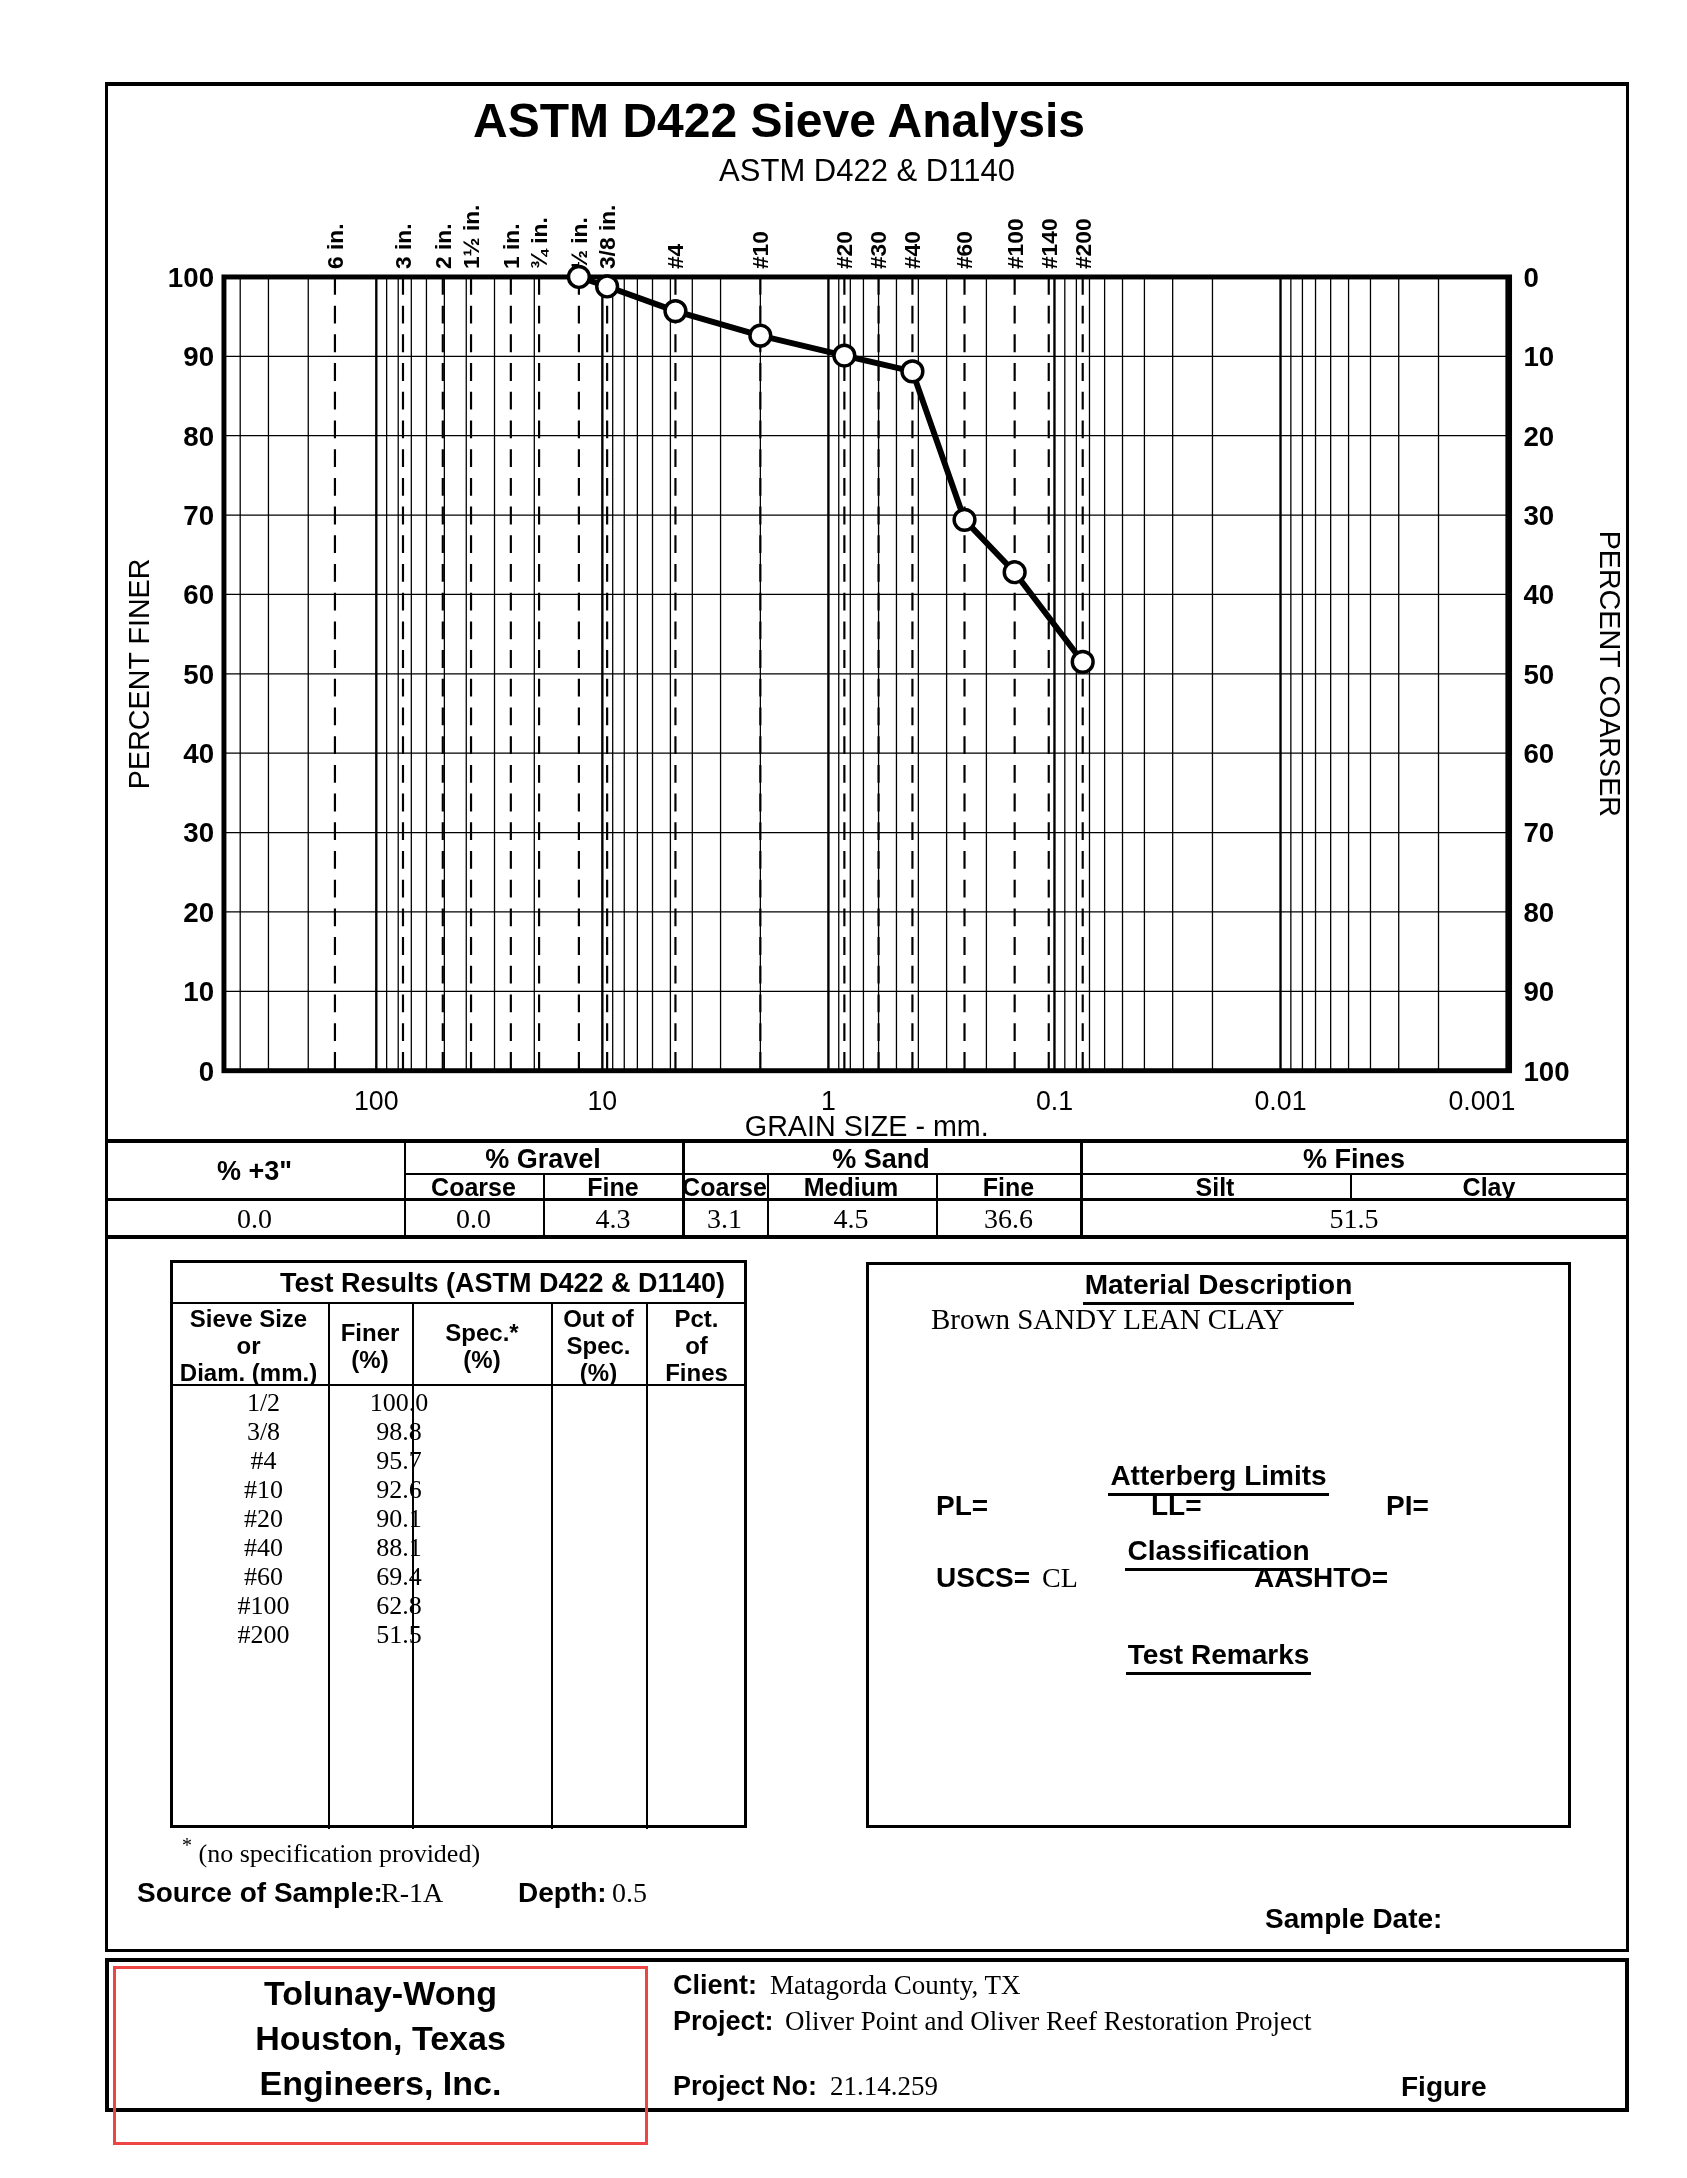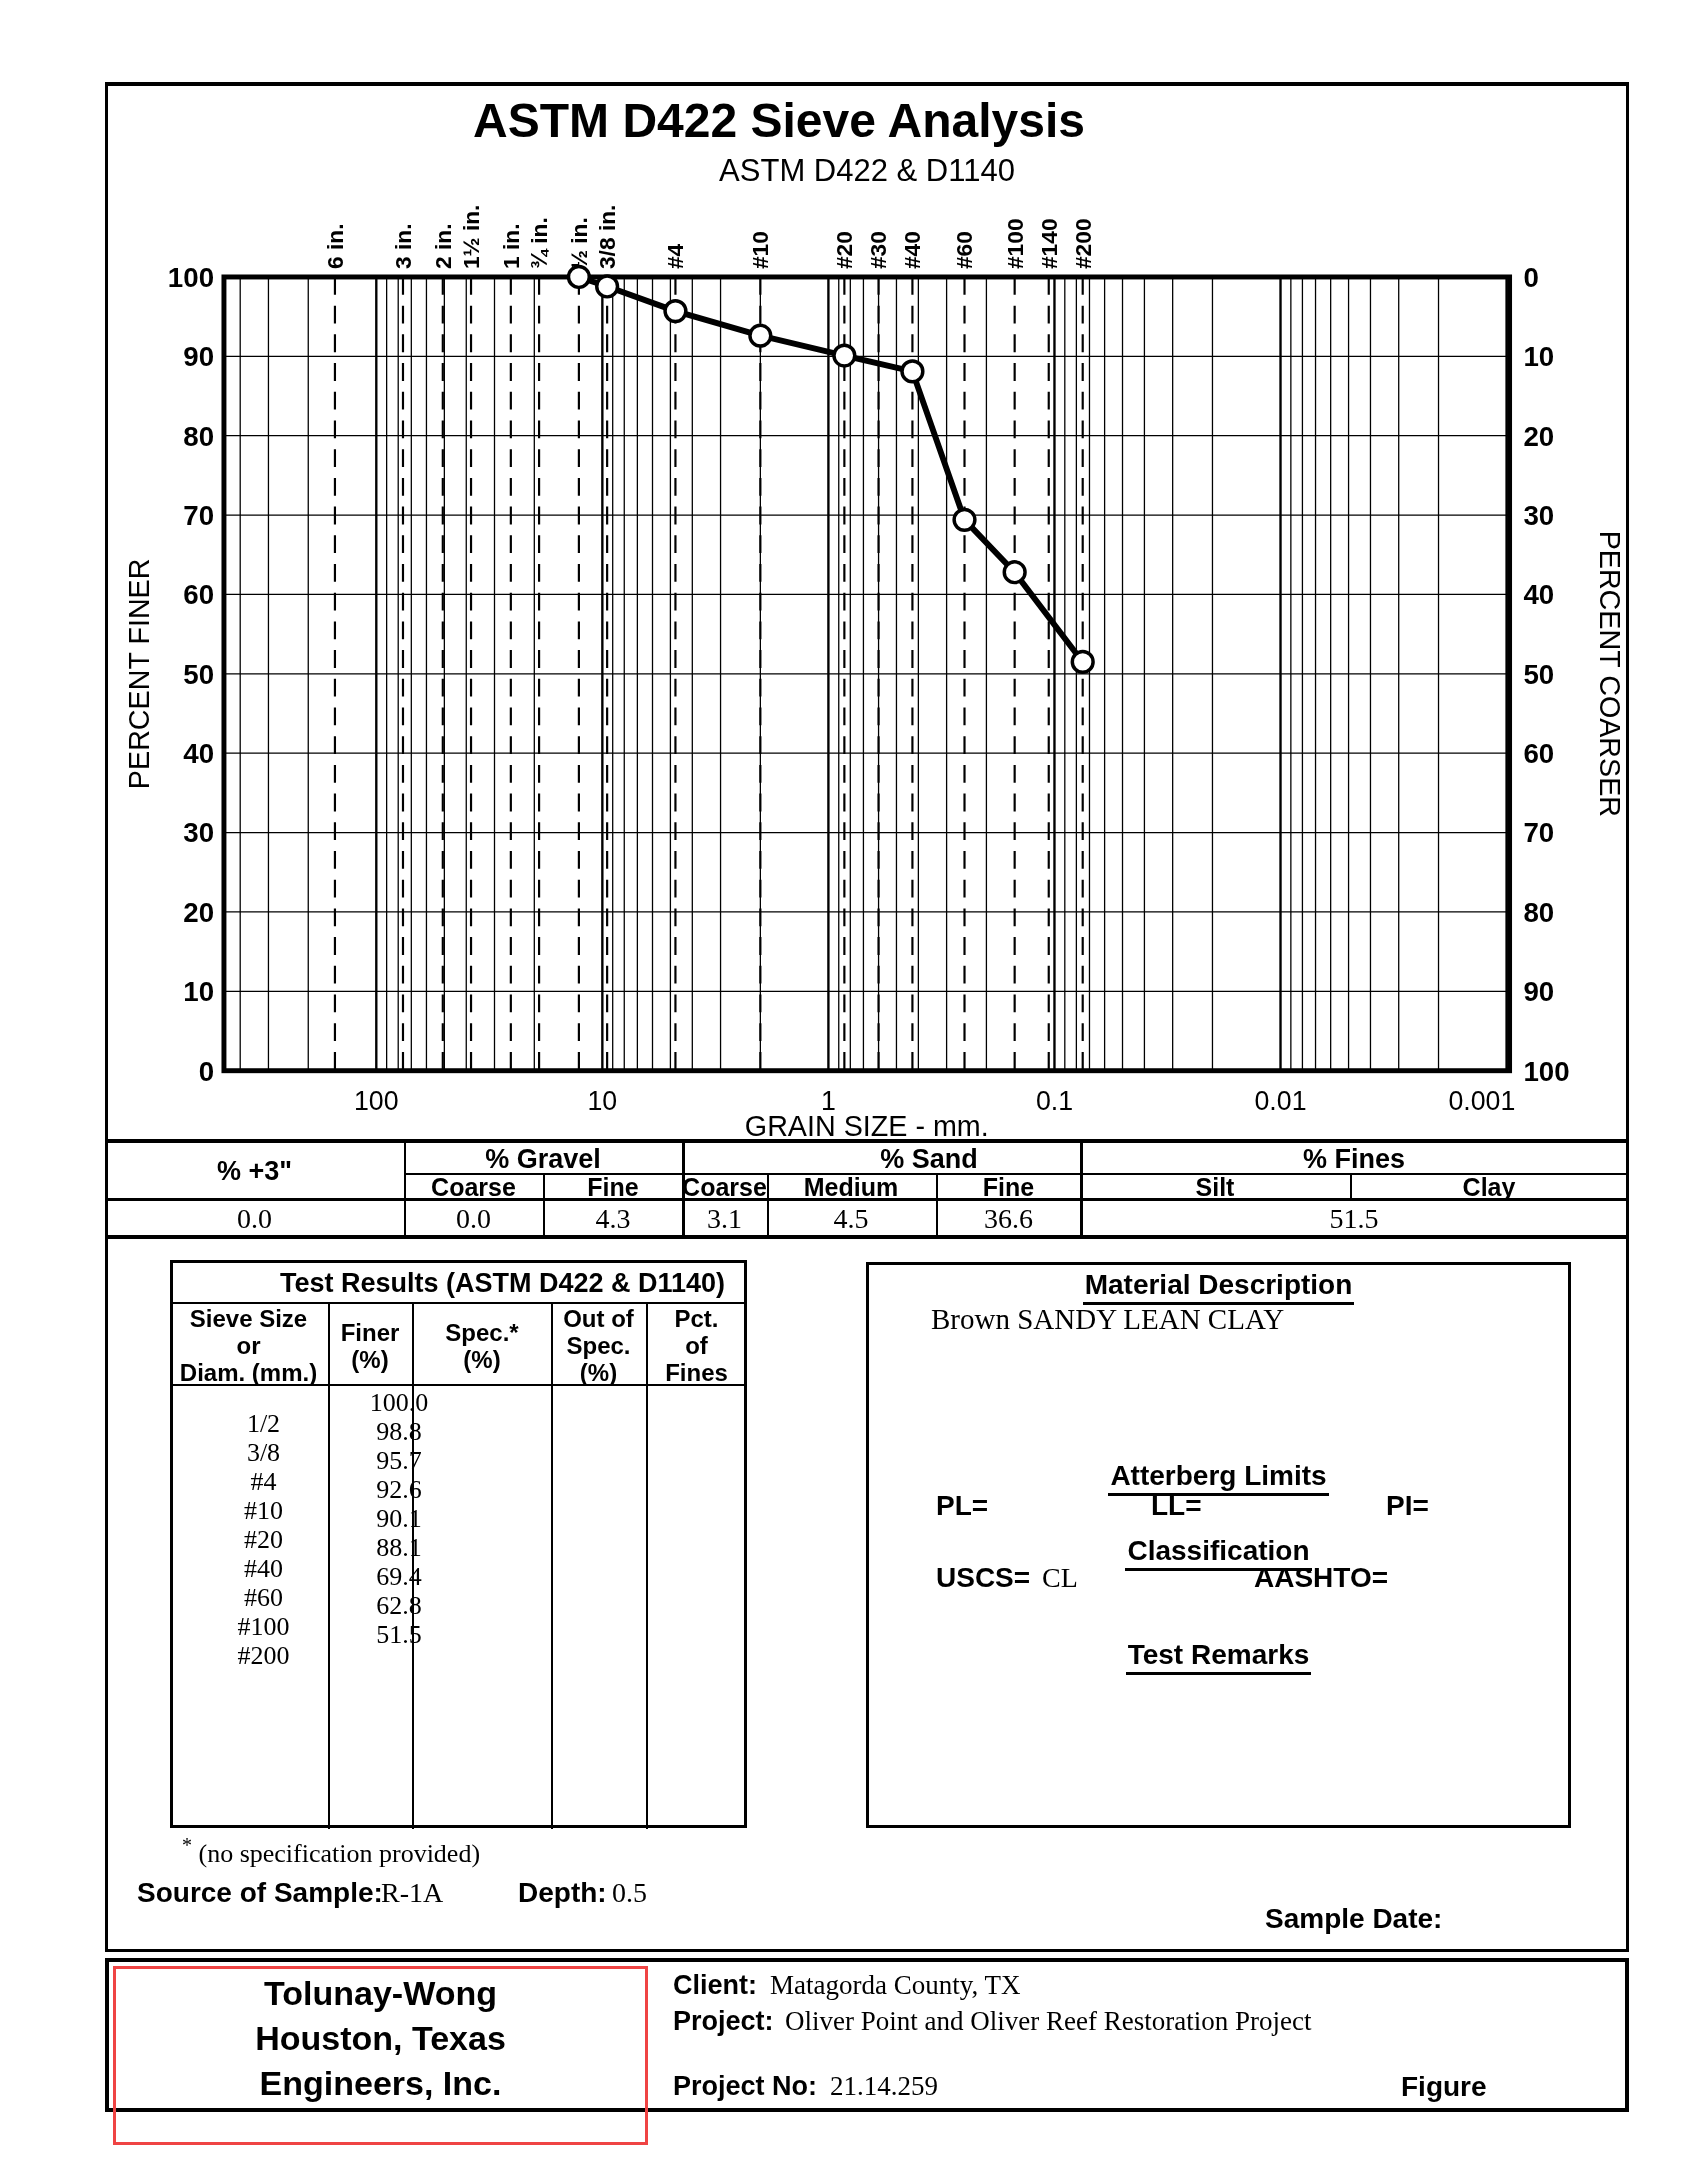--- a/index.html
+++ b/index.html
@@ -21,21 +21,21 @@
   .g-sub{position:absolute;font-size:25px;font-weight:bold;text-align:center;line-height:26px;}
   .g-val{position:absolute;font-size:28px;text-align:center;font-family:"Liberation Serif",serif;}
   
   #tr-box{position:absolute;left:170px;top:1260px;width:577px;height:568px;
           border:3px solid #000;box-sizing:border-box;}
   #tr-title{position:absolute;left:170px;top:1268px;width:577px;text-align:center;
             font-size:27px;font-weight:bold;padding-left:44px;}
   .tr-head{position:absolute;font-size:24px;font-weight:bold;text-align:center;
            white-space:pre-line;line-height:27px;}
   .tr-row{display:flex;height:29px;line-height:29px;}
-  .tr-sieve{width:187px;text-align:center;font-family:"Liberation Serif",serif;font-size:26px;margin-top:21px;}
+  .tr-sieve{width:187px;text-align:center;font-family:"Liberation Serif",serif;font-size:26px;}
   .tr-finer{width:84px;text-align:center;font-family:"Liberation Serif",serif;font-size:26px;}
   
   #mat-box{position:absolute;left:866px;top:1262px;width:705px;height:566px;
            border:3px solid #000;box-sizing:border-box;}
   .mat-title{position:absolute;left:866px;width:705px;text-align:center;font-size:28px;font-weight:bold;}
   .lbl{font-size:28px;font-weight:bold;}
   .val{font-size:28px;font-family:"Liberation Serif",serif;}
   
   #footer-box{position:absolute;left:105px;top:1958px;width:1524px;height:154px;
               border:4px solid #000;box-sizing:border-box;}
@@ -199,21 +199,21 @@
   <div class="vline" style="left:404px;top:1142px;width:2px;height:95px;"></div>
   <div class="vline" style="left:543px;top:1173px;width:2px;height:64px;"></div>
   <div class="vline" style="left:682px;top:1142px;width:3px;height:95px;"></div>
   <div class="vline" style="left:767px;top:1173px;width:2px;height:64px;"></div>
   <div class="vline" style="left:936px;top:1173px;width:2px;height:64px;"></div>
   <div class="vline" style="left:1080px;top:1142px;width:3px;height:95px;"></div>
   <div class="vline" style="left:1350px;top:1173px;width:2px;height:27px;"></div>
 
   <div class="g-group" style="left:105px;top:1156px;width:299px;">% +3"</div>
   <div class="g-group" style="left:404px;top:1144px;width:278px;">% Gravel</div>
-  <div class="g-group" style="left:682px;top:1144px;width:398px;margin-left:48px;">% Sand</div>
+  <div class="g-group" style="left:682px;top:1144px;width:398px;">% Sand</div>
   <div class="g-group" style="left:1080px;top:1144px;width:548px;">% Fines</div>
 
   <div class="g-sub" style="left:404px;top:1174px;width:139px;">Coarse</div>
   <div class="g-sub" style="left:543px;top:1174px;width:140px;">Fine</div>
   <div class="g-sub" style="left:682px;top:1174px;width:85px;">Coarse</div>
   <div class="g-sub" style="left:767px;top:1174px;width:168px;">Medium</div>
   <div class="g-sub" style="left:936px;top:1174px;width:145px;">Fine</div>
   <div class="g-sub" style="left:1080px;top:1174px;width:270px;">Silt</div>
   <div class="g-sub" style="left:1350px;top:1174px;width:278px;">Clay</div>
 

